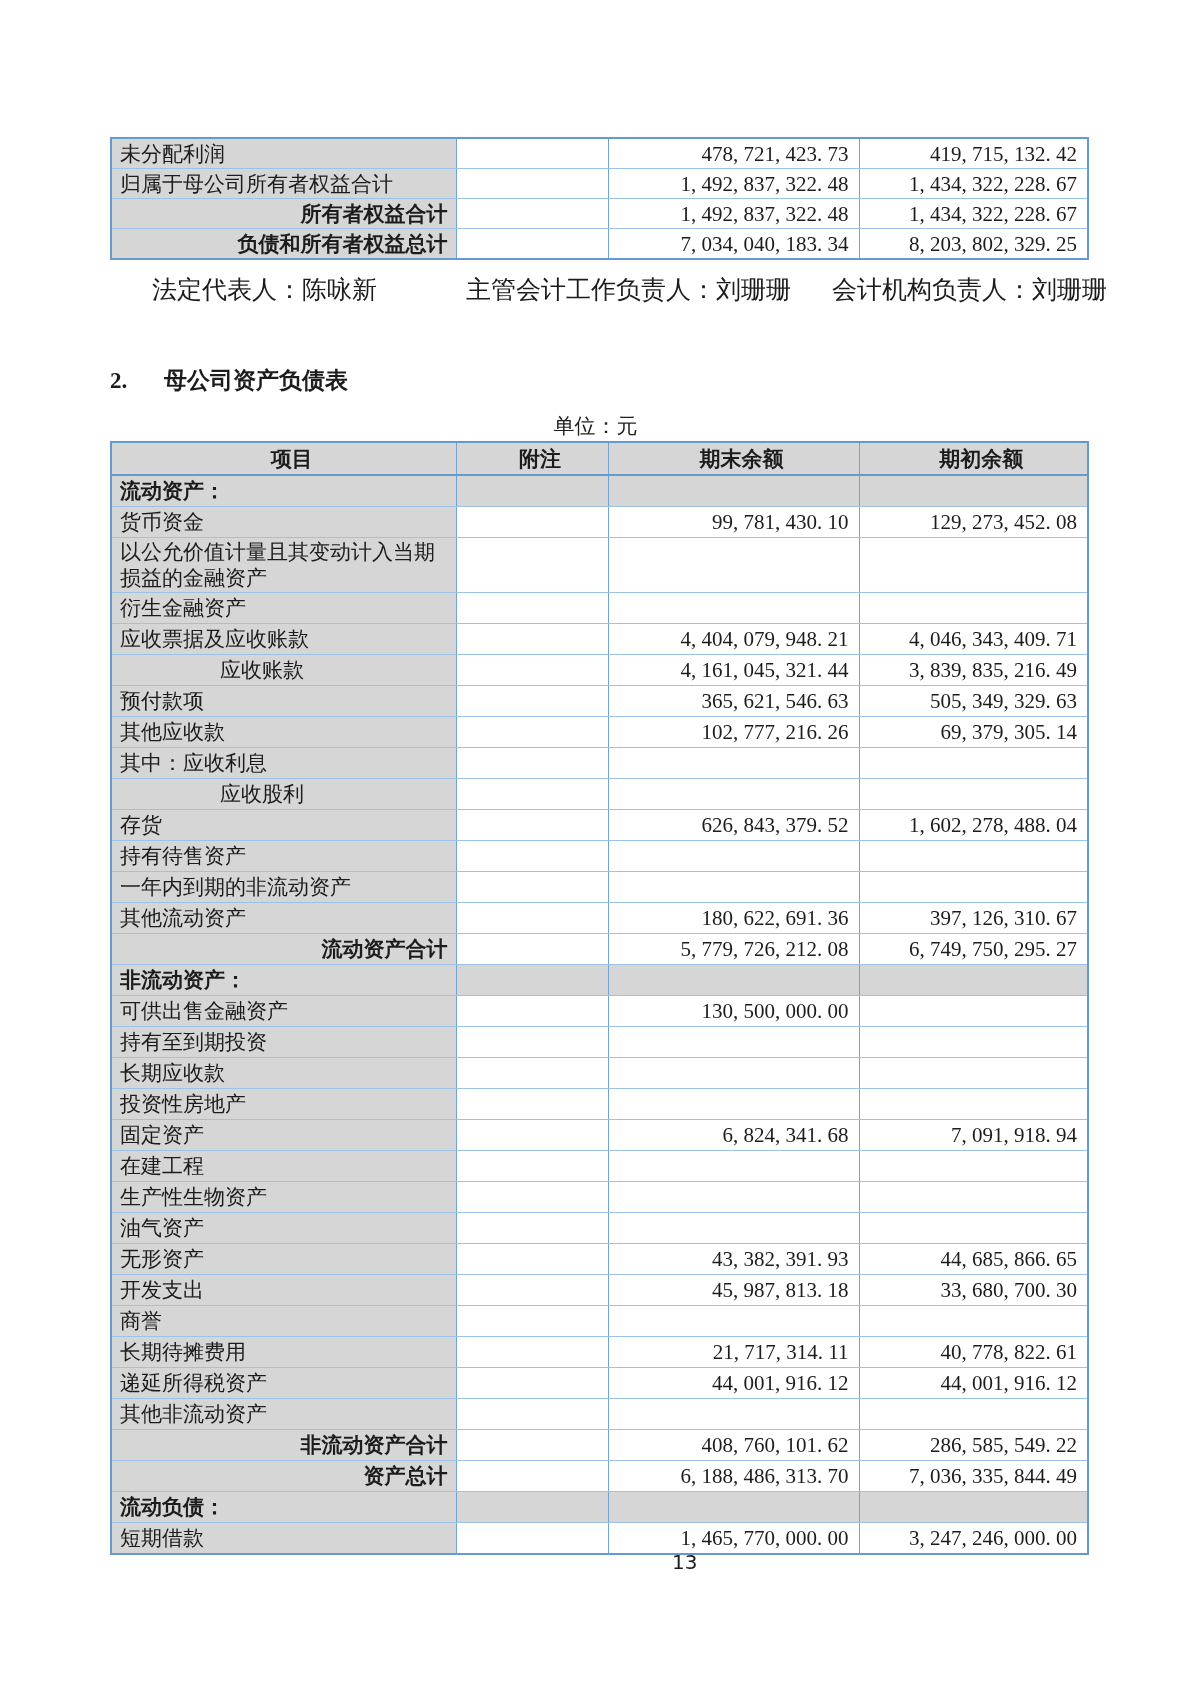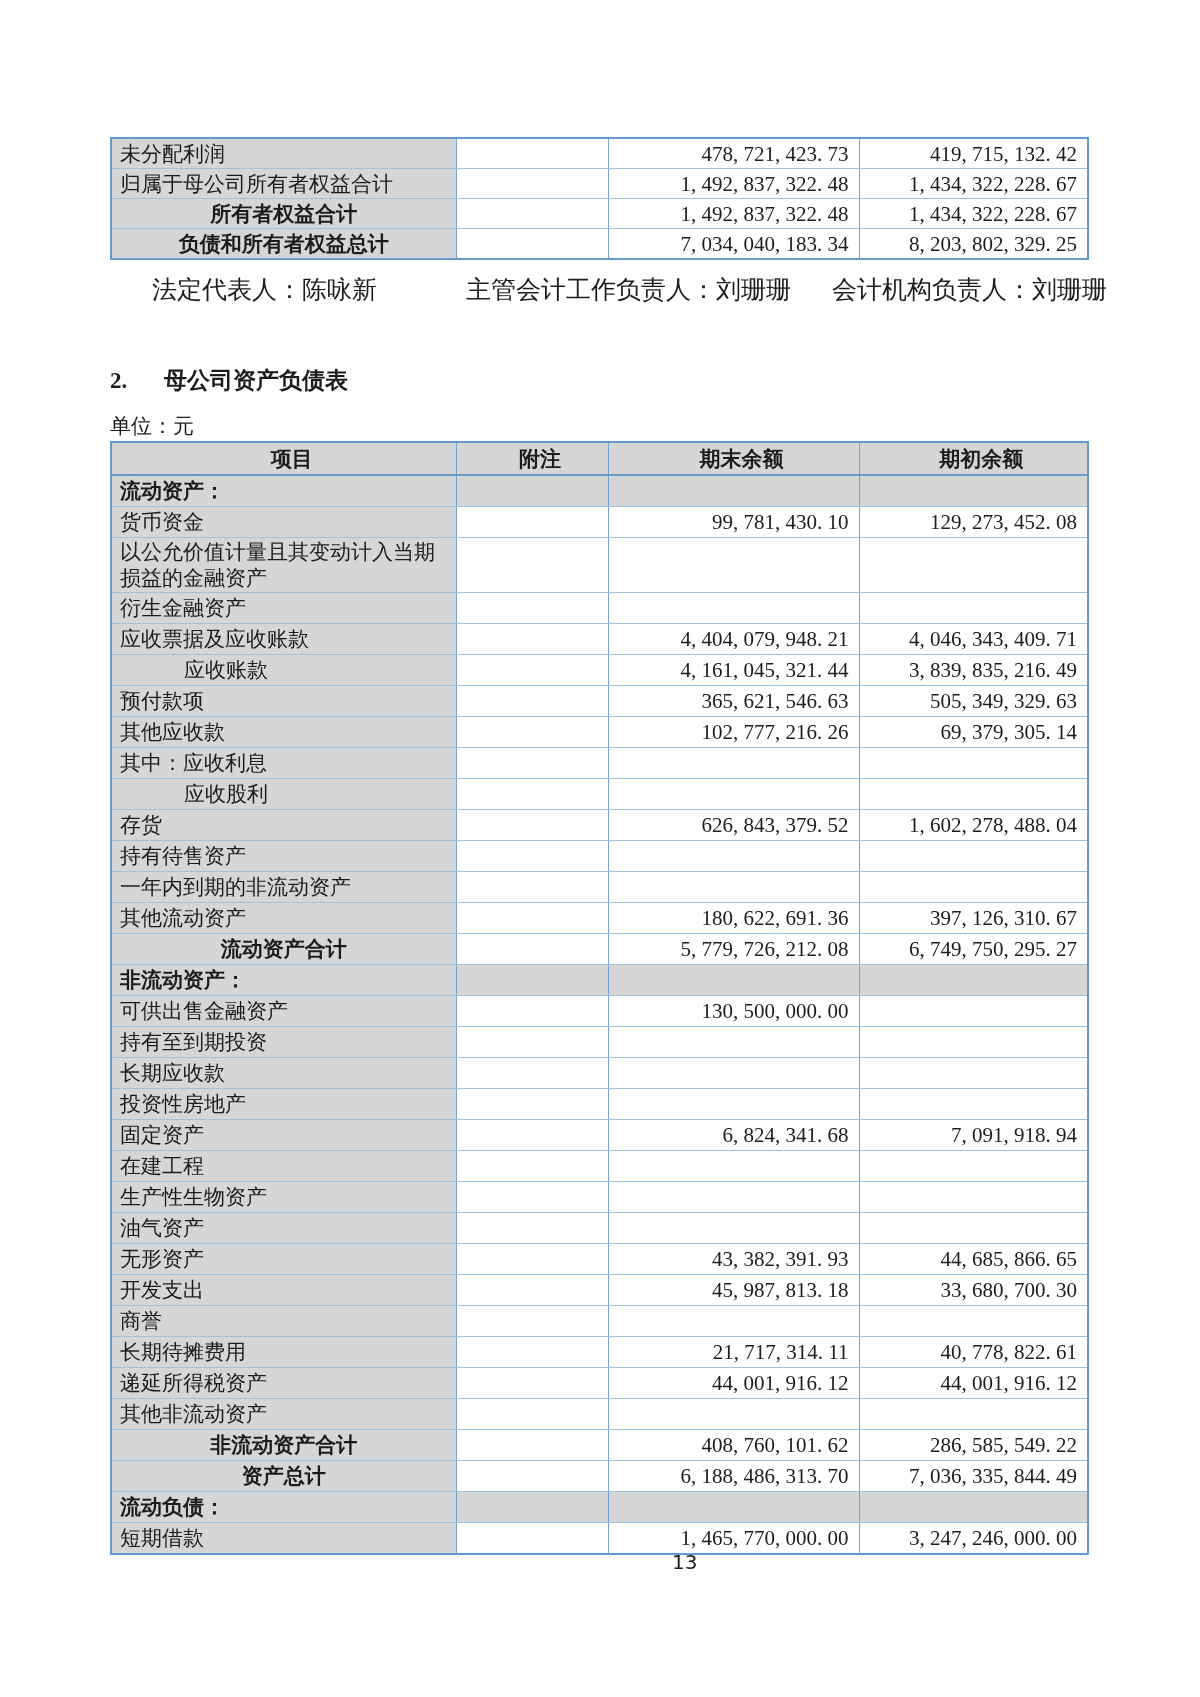--- a/index.html
+++ b/index.html
@@ -36,33 +36,33 @@
   col.c-item{ width:345px; } col.c-note{ width:152px; } col.c-end{ width:251px; } col.c-beg{ width:229px; }
 
   table.fin td.item { background:#d6d6d6; text-align:left; }
   table.fin td.num  { text-align:right; padding-right:10px; white-space:nowrap; }
   table.fin th {
     background:#d6d6d6; font-weight:bold; text-align:center; height:29px;
     border-bottom:2px solid #6699cc;
     padding-left:24px;
   }
   tr.section td { background:#d6d6d6; font-weight:bold; }
-  tr.total td.item { font-weight:bold; text-align:center; }
-  tr.indent td.item { padding-left:72px; }
+  tr.total td.item { font-weight:bold; text-align:right; }
+  tr.indent td.item { padding-left:108px; }
 
   .sign-line { position:relative; height:34px; margin-top:9px; font-size:25px;margin-left:40px; }
   .sign-line span { position:absolute; top:4px; white-space:nowrap; }
   .sign-legal { left:2px; }
   .sign-chief { left:316px; }
   .sign-agency { left:682px; }
 
   .sec-heading { margin-top:62px; font-size:23px; font-weight:bold; height:30px; }
   .sec-heading .sec-num { display:inline-block; width:54px; }
 
-  .unit-line { text-align:left; font-size:21px; margin:17px 6px 3px 0; height:26px; }
+  .unit-line { text-align:center; font-size:21px; margin:17px 6px 3px 0; height:26px; }
 
   .page-num {
     position:absolute; left:672px; top:1550px;
     font-size:20px; font-family:"DejaVu Sans","Liberation Sans",sans-serif;
   }
 </style>
 </head>
 <body>
 
 <div class="content">

